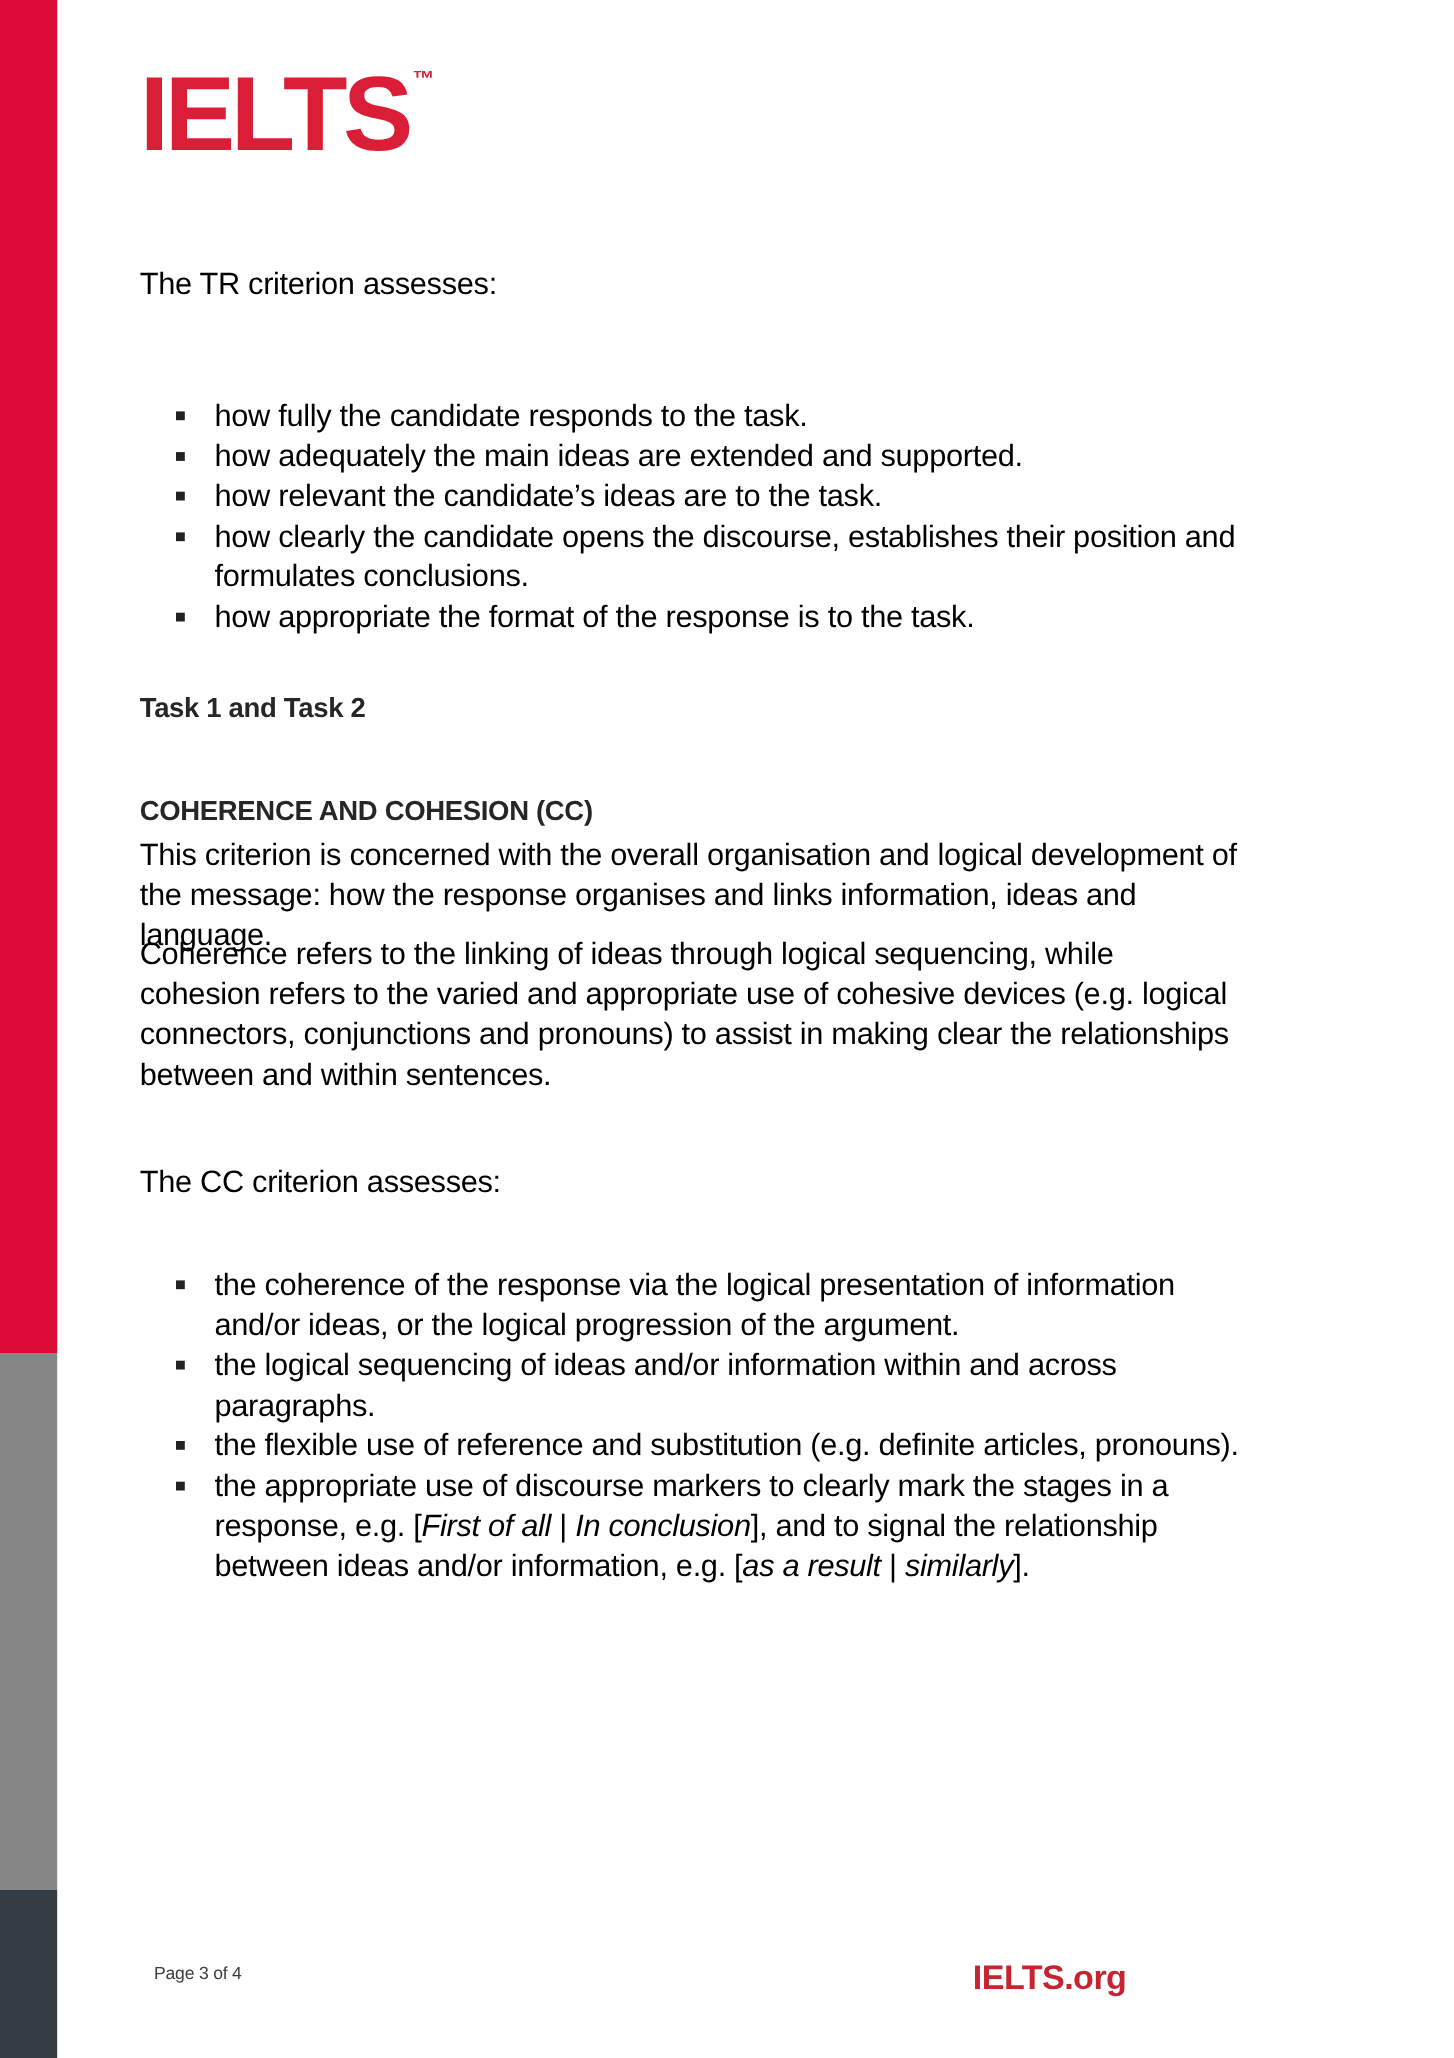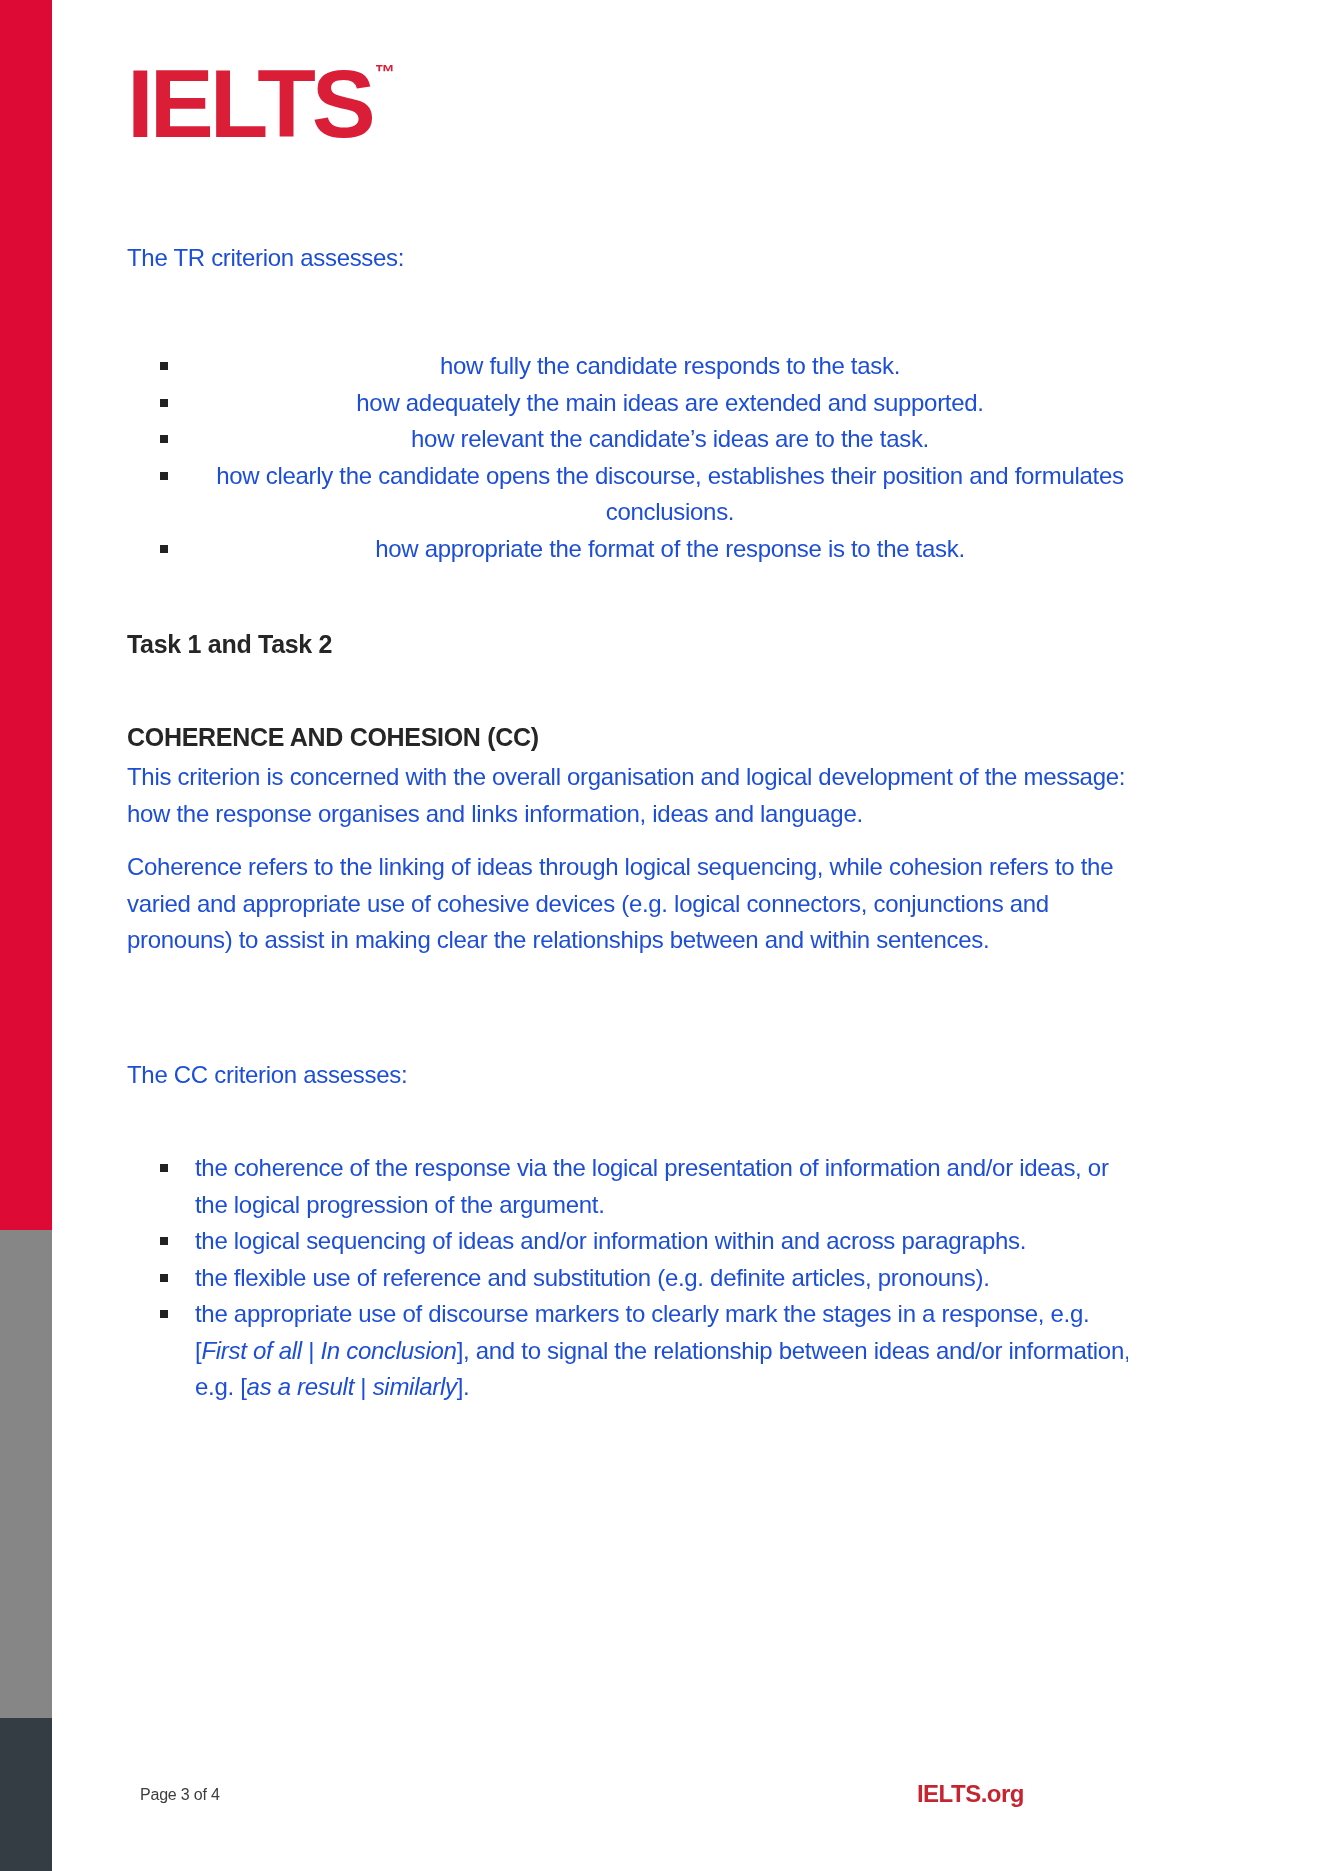--- a/index.html
+++ b/index.html
@@ -27,55 +27,55 @@
     letter-spacing:-4px;
     color:var(--logo-red,#DA1E37);
     white-space:nowrap;
   }
   .logo .tm {
     display:inline-block;
     font-size:20px; font-weight:bold; letter-spacing:0;
     vertical-align:top; margin-top:6px; margin-left:3px;
   }
 
-  .body-text { font-size:24px; line-height:36.5px; letter-spacing:-0.3px; color:#1d4ed8; }
+  .body-text { font-size:28px; line-height:36.5px; letter-spacing:-0.3px; color:#000000; }
 
   .tr-intro   { position:absolute; top:240px;  left:0; width:1000px; }
   .cc-intro   { position:absolute; top:1057px; left:0; width:1000px; }
 
   .heading {
     position:absolute; left:0;
     font-size:25px; font-weight:bold; line-height:36.5px;
     letter-spacing:-0.3px; color:#262626; white-space:nowrap;
   }
   .task-heading { top:626px; }
   .cc-heading   { top:719px; }
 
   .para { position:absolute; left:0; width:1000px; }
   .para1 { top:759px; }
   .para2 { top:849px; }
 
   ul.sq-list { position:absolute; left:0; list-style:none; width:1018px; }
-  .list1 { top:348px;text-align:center; }
+  .list1 { top:360px; }
   .list2 { top:1150px; }
   ul.sq-list li { position:relative; padding-left:68px; }
   ul.sq-list .bullet {
     position:absolute; left:33px; top:14px;
     width:8px; height:8px; background:#222222;
   }
   ul.sq-list .li-text { display:block; max-width:950px; }
   em { font-style:italic; }
 
   .footer-page {
     position:absolute; left:140px; top:1786px;
     font-size:16px; letter-spacing:-0.2px; color:#3d3d3d;
   }
   .footer-site {
     position:absolute; right:104px; top:1780px;
-    font-size:24px; font-weight:bold; letter-spacing:-0.5px;
+    font-size:31px; font-weight:bold; letter-spacing:-0.5px;
     color:var(--footer-red,#C52431);
   }
 </style>
 </head>
 <body>
 
 <div class="page" style="--brand-red: #DC0A34; --logo-red: #DA1E37; --footer-red: #C52431; --sidebar-gray: #868686; --sidebar-dark: #343C44;">
 
   <div class="sidebar">
     <div class="seg-red"></div>

